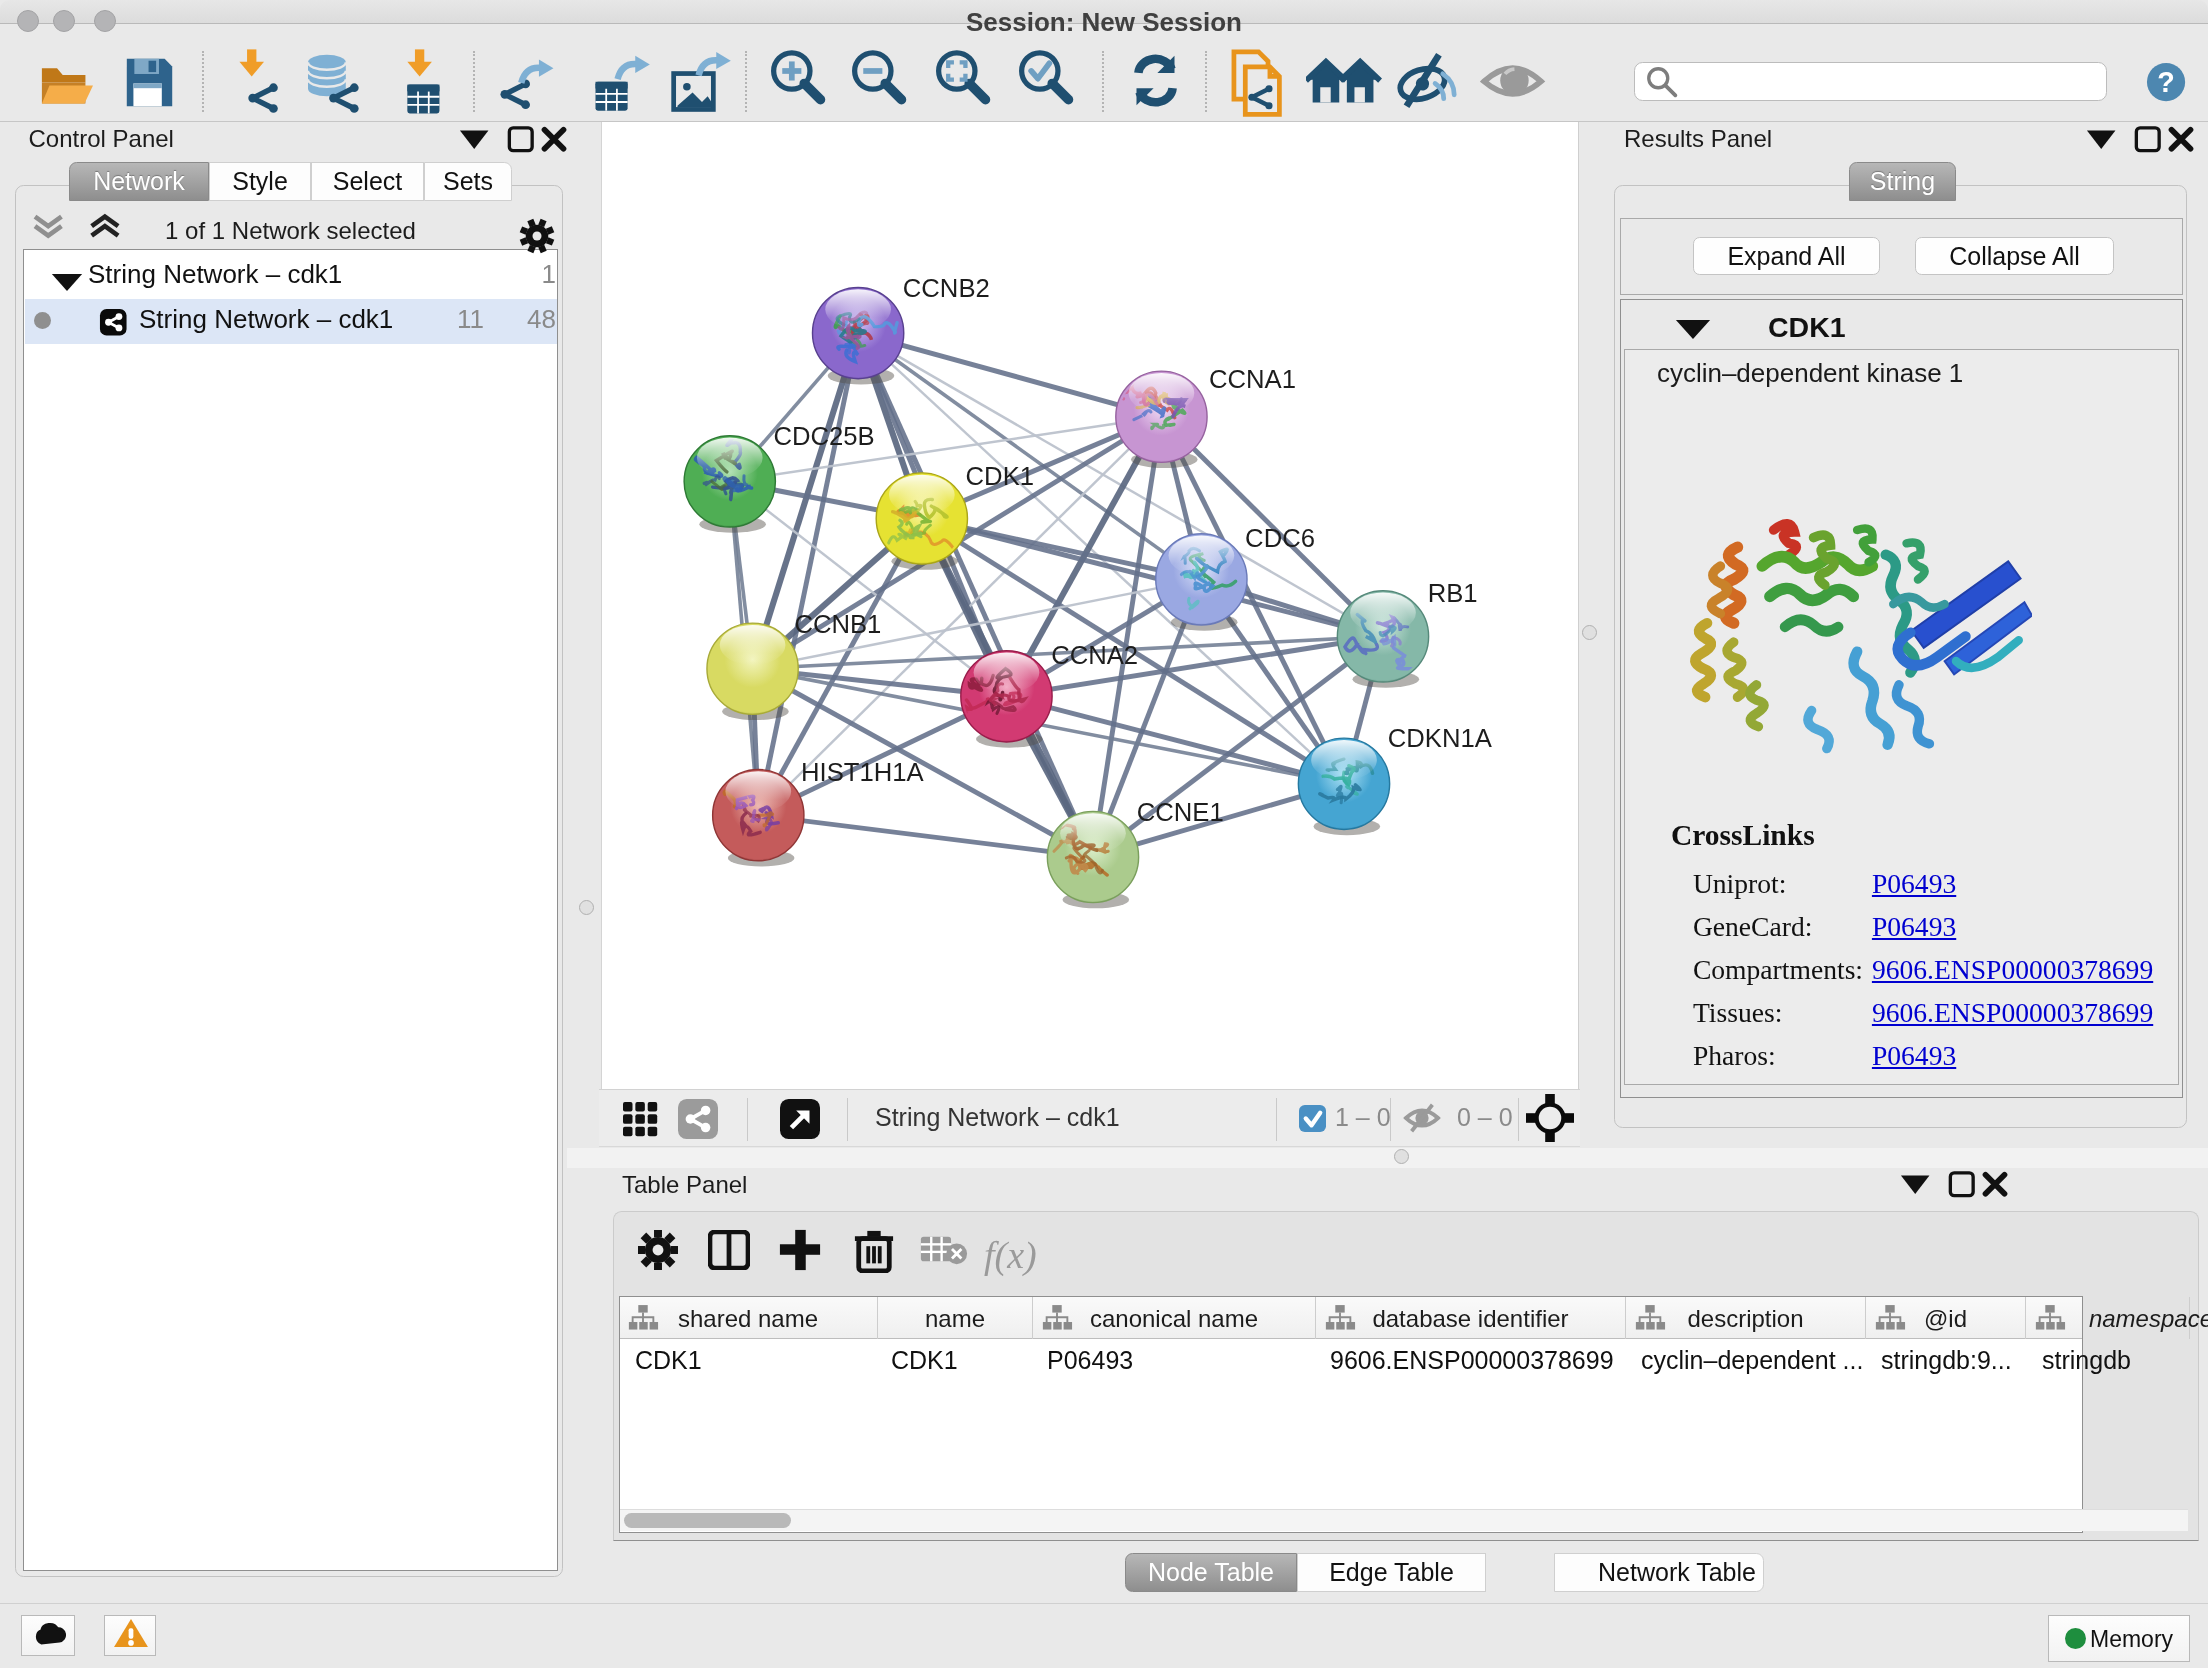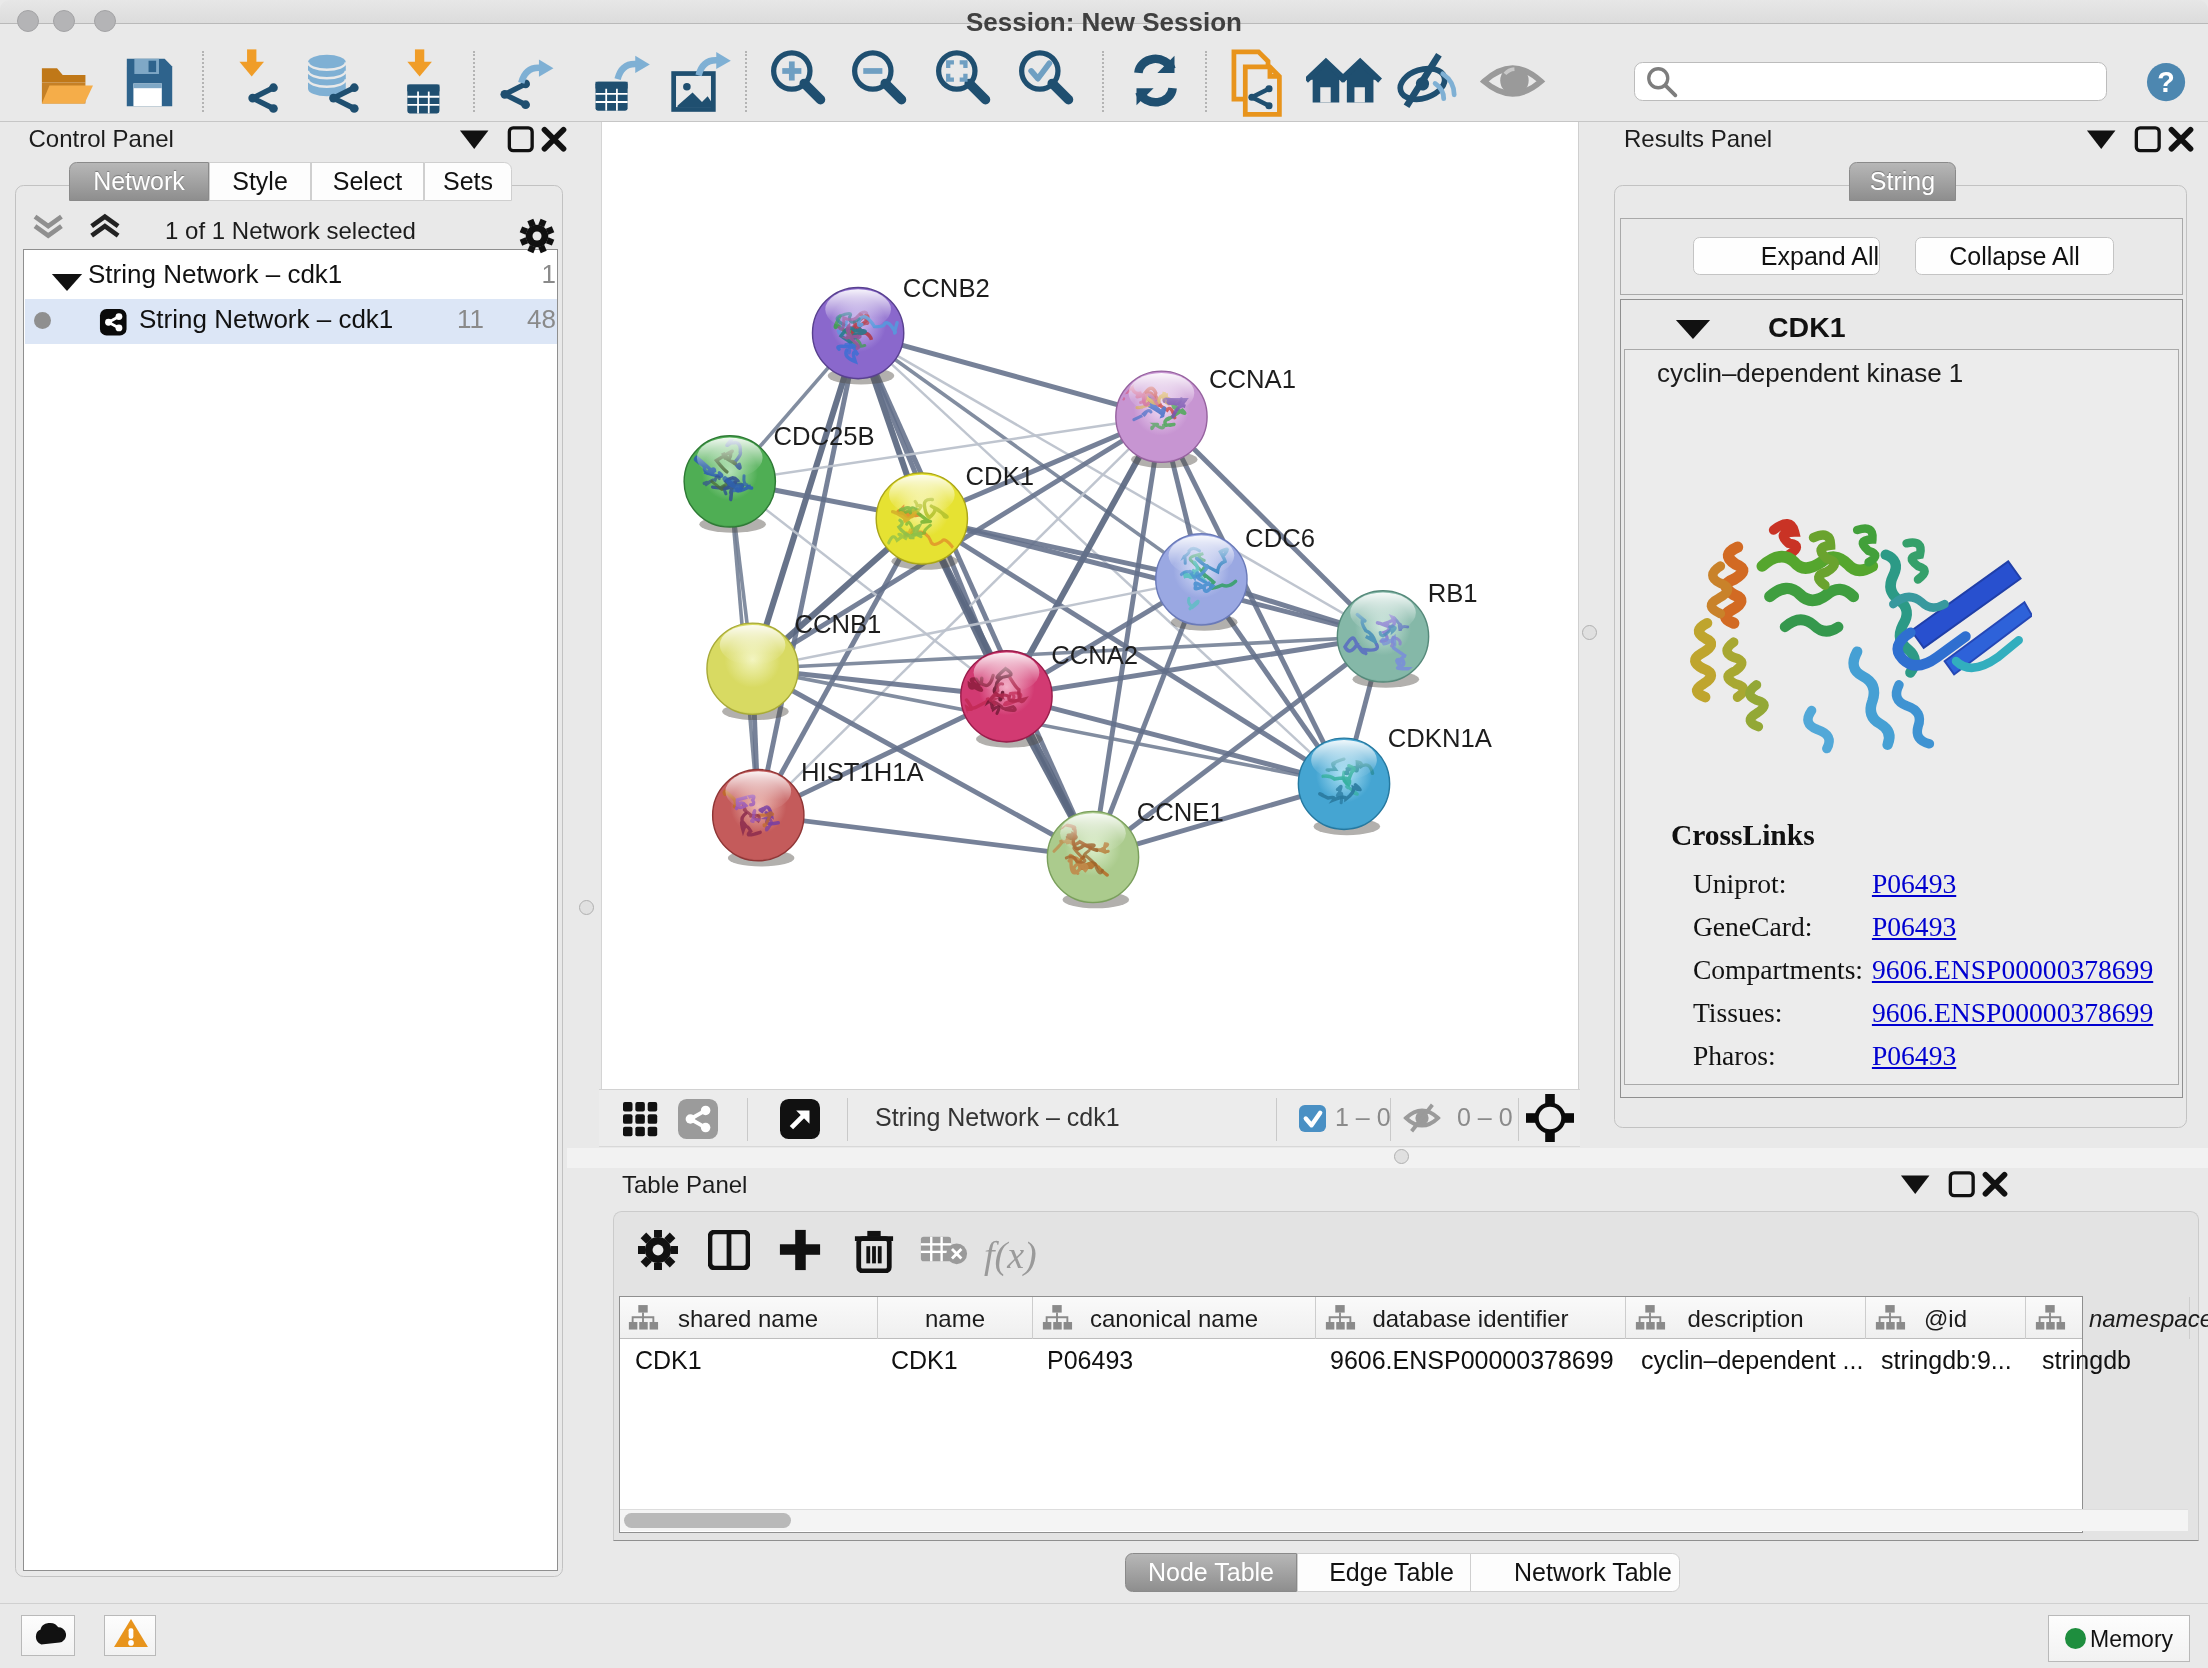--- a/index.html
+++ b/index.html
@@ -557,21 +557,21 @@
   <div style="position:absolute; left:276px; top:13.3px; font-size:25px; color:#333;">String Network – cdk1</div>
   <div style="position:absolute; left:736px; top:13.3px; font-size:25px; color:#8a8a8a;">1 – 0</div>
   <div style="position:absolute; left:858px; top:13.3px; font-size:25px; color:#8a8a8a;">0 – 0</div>
 </div>
 
 <div id="resultspanel">
   <div class="ptitle" style="left:1624px; top:125px;">Results Panel</div>
   <div id="rp-box"></div>
   <div class="tab tabsel" style="left:1849px; width:107px; border-radius:7.6px 7.6px 0 0;">String</div>
   <div id="rp-exp"></div>
-  <div class="rbtn" style="left:1693px; width:187px;text-align:right;">Expand All</div>
+  <div class="rbtn" style="left:1693px; width:187px;">Expand All</div>
   <div class="rbtn" style="left:1915px; width:199px;">Collapse All</div>
   <div id="rp-cdk">
     <div style="position:absolute; left:147px; top:11.4px; font-size:28.5px; font-weight:bold; color:#111;">CDK1</div>
     <div id="rp-desc">
       <div style="position:absolute; left:32px; top:7.6px; font-size:26px; color:#1a1a1a;">cyclin–dependent kinase 1</div>
       <div class="serif" style="position:absolute; left:46px; top:461px; font-size:29.5px; font-weight:bold; color:#111;">CrossLinks</div>
       <div class="serif" style="position:absolute; left:68px; top:504px; font-size:27.6px; color:#111; line-height:43px;">
         Uniprot:<br>GeneCard:<br>Compartments:<br>Tissues:<br>Pharos:
       </div>
       <div class="serif xlink" style="position:absolute; left:247px; top:504px; font-size:27.6px; line-height:43px;">
@@ -658,21 +658,21 @@
       <div class="td" style="left:710px;">9606.ENSP00000378699</div>
       <div class="td" style="left:1021px;">cyclin–dependent ...</div>
       <div class="td" style="left:1261px;">stringdb:9...</div>
       <div class="td" style="left:1422px;">stringdb</div>
     <div id="hscroll">
         <div id="hthumb"></div>
       </div>
   </div>
   <div class="btab" style="left:1125px; width:172px; border-radius:7.6px 0 0 7.6px; background:linear-gradient(#b7b7b7,#8e8e8e); color:#fff; border:1px solid #8a8a8a;">Node Table</div>
   <div class="btab" style="left:1297px; width:189px;">Edge Table</div>
-  <div class="btab" style="left:1470px; width:210px; border-radius:0 7.6px 7.6px 0;padding-left:36px;">Network Table</div>
+  <div class="btab" style="left:1554px; width:210px; border-radius:0 7.6px 7.6px 0;padding-left:36px;">Network Table</div>
 </div>
 
 <div id="bottombar">
   <div class="bbtn" style="left:21px; top:11.4px; width:54px; height:41px;"></div>
   <div class="bbtn" style="left:104px; top:11.4px; width:52px; height:41px;"></div>
   <div class="bbtn" style="left:2048px; top:11.4px; width:142px; height:47px;">
     <div style="position:absolute; left:16px; top:11.4px; width:21px; height:21px; border-radius:50%; background:#1e8e3e;"></div>
     <div style="position:absolute; left:41px; top:9.5px; font-size:23px; color:#111;">Memory</div>
   </div>
 </div>

